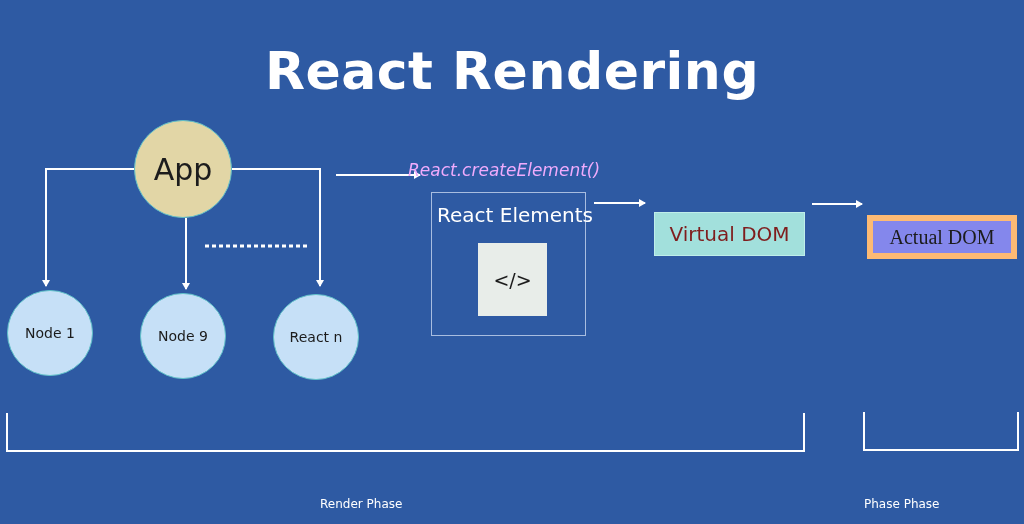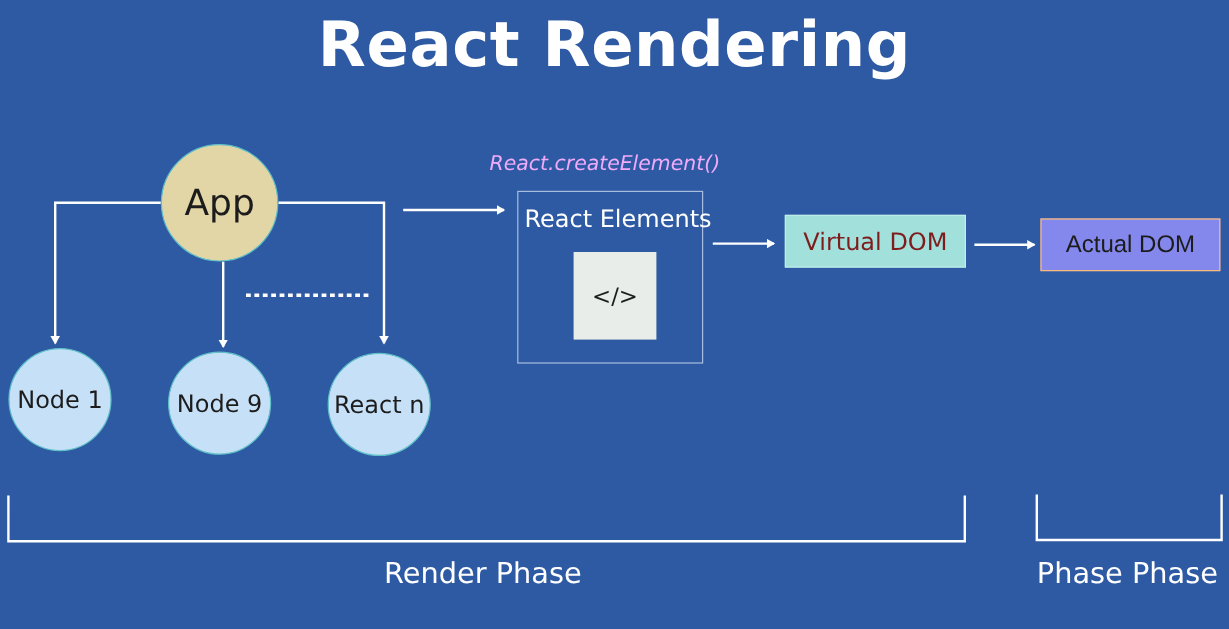--- a/index.html
+++ b/index.html
@@ -1,29 +1,29 @@
 <!DOCTYPE html>
 <html><head>
 <meta charset="utf-8">
 <style>
   html, body { margin:0; padding:0; }
   body { width:1024px; height:524px; background:#2e5aa3; position:relative; overflow:hidden; font-family:"Liberation Sans", sans-serif; }
-  .abs { position:absolute; }
+  .abs { position:absolute;margin-top:33px; }
   #title { left:0; top:8px; width:1024px; text-align:center; color:#fff; font-family:"DejaVu Sans", sans-serif; font-weight:bold; font-size:52px; letter-spacing:0.5px; }
   svg#lines { position:absolute; left:0; top:0; }
   .circle { position:absolute; border-radius:50%; display:flex; align-items:center; justify-content:center; color:#1c1c1c; font-family:"DejaVu Sans", sans-serif; box-sizing:border-box; }
   .app { left:134px; top:120px; width:98px; height:98px; background:#e2d6a6; border:1px solid #5fc0c8; font-size:30px; }
-  .node { width:86px; height:86px; background:#c6e0f7; border:1.5px solid #5fc0c8; font-size:20px; }
+  .node { width:86px; height:86px; background:#c6e0f7; border:1.5px solid #5fc0c8; font-size:14px; }
   #create { left:408px; top:127px; color:#f0abfc; font-style:italic; font-family:"DejaVu Sans", sans-serif; font-size:17px; }
   #re-box { left:431px; top:159px; width:155px; height:144px; border:1px solid #a8bde0; box-sizing:border-box; }
   #re-label { left:437px; top:170px; color:#fff; font-family:"DejaVu Sans", sans-serif; font-size:20px; }
   #code-box { left:478px; top:210px; width:69px; height:73px; background:#e8ede9; display:flex; align-items:center; justify-content:center; color:#1c1c1c; font-family:"DejaVu Sans", sans-serif; font-size:19px; }
   #vdom { left:654px; top:179px; width:151px; height:44px; background:#a2e0dc; border:1px solid #bfeeea; box-sizing:border-box; display:flex; align-items:center; justify-content:center; color:#7f1d1d; font-family:"DejaVu Sans", sans-serif; font-size:20px; }
-  #adom { left:867px; top:182px; width:150px; height:44px; background:#8487ec; border:1px solid #fdba74; box-sizing:border-box; display:flex; align-items:center; justify-content:center; color:#1c1c1c; font-family:Liberation Sans, sans-serif; font-size:20px; }
-  .phase { color:#fff; font-family:"DejaVu Sans", sans-serif; font-size:24px; top:464px; }
+  #adom { left:867px; top:182px; width:150px; height:44px; background:#8487ec; border:6px solid #fdba74; box-sizing:border-box; display:flex; align-items:center; justify-content:center; color:#1c1c1c; font-family:Liberation Serif, serif; font-size:20px; }
+  .phase { color:#fff; font-family:"DejaVu Sans", sans-serif; font-size:12px; top:464px; }
   #render-phase { left:320px; }
   #commit-phase { left:864px; }
 </style>
 </head>
 <body>
 
 <div id="title" class="abs">React Rendering</div>
 
 <svg id="lines" width="1024" height="524">
   <defs>

